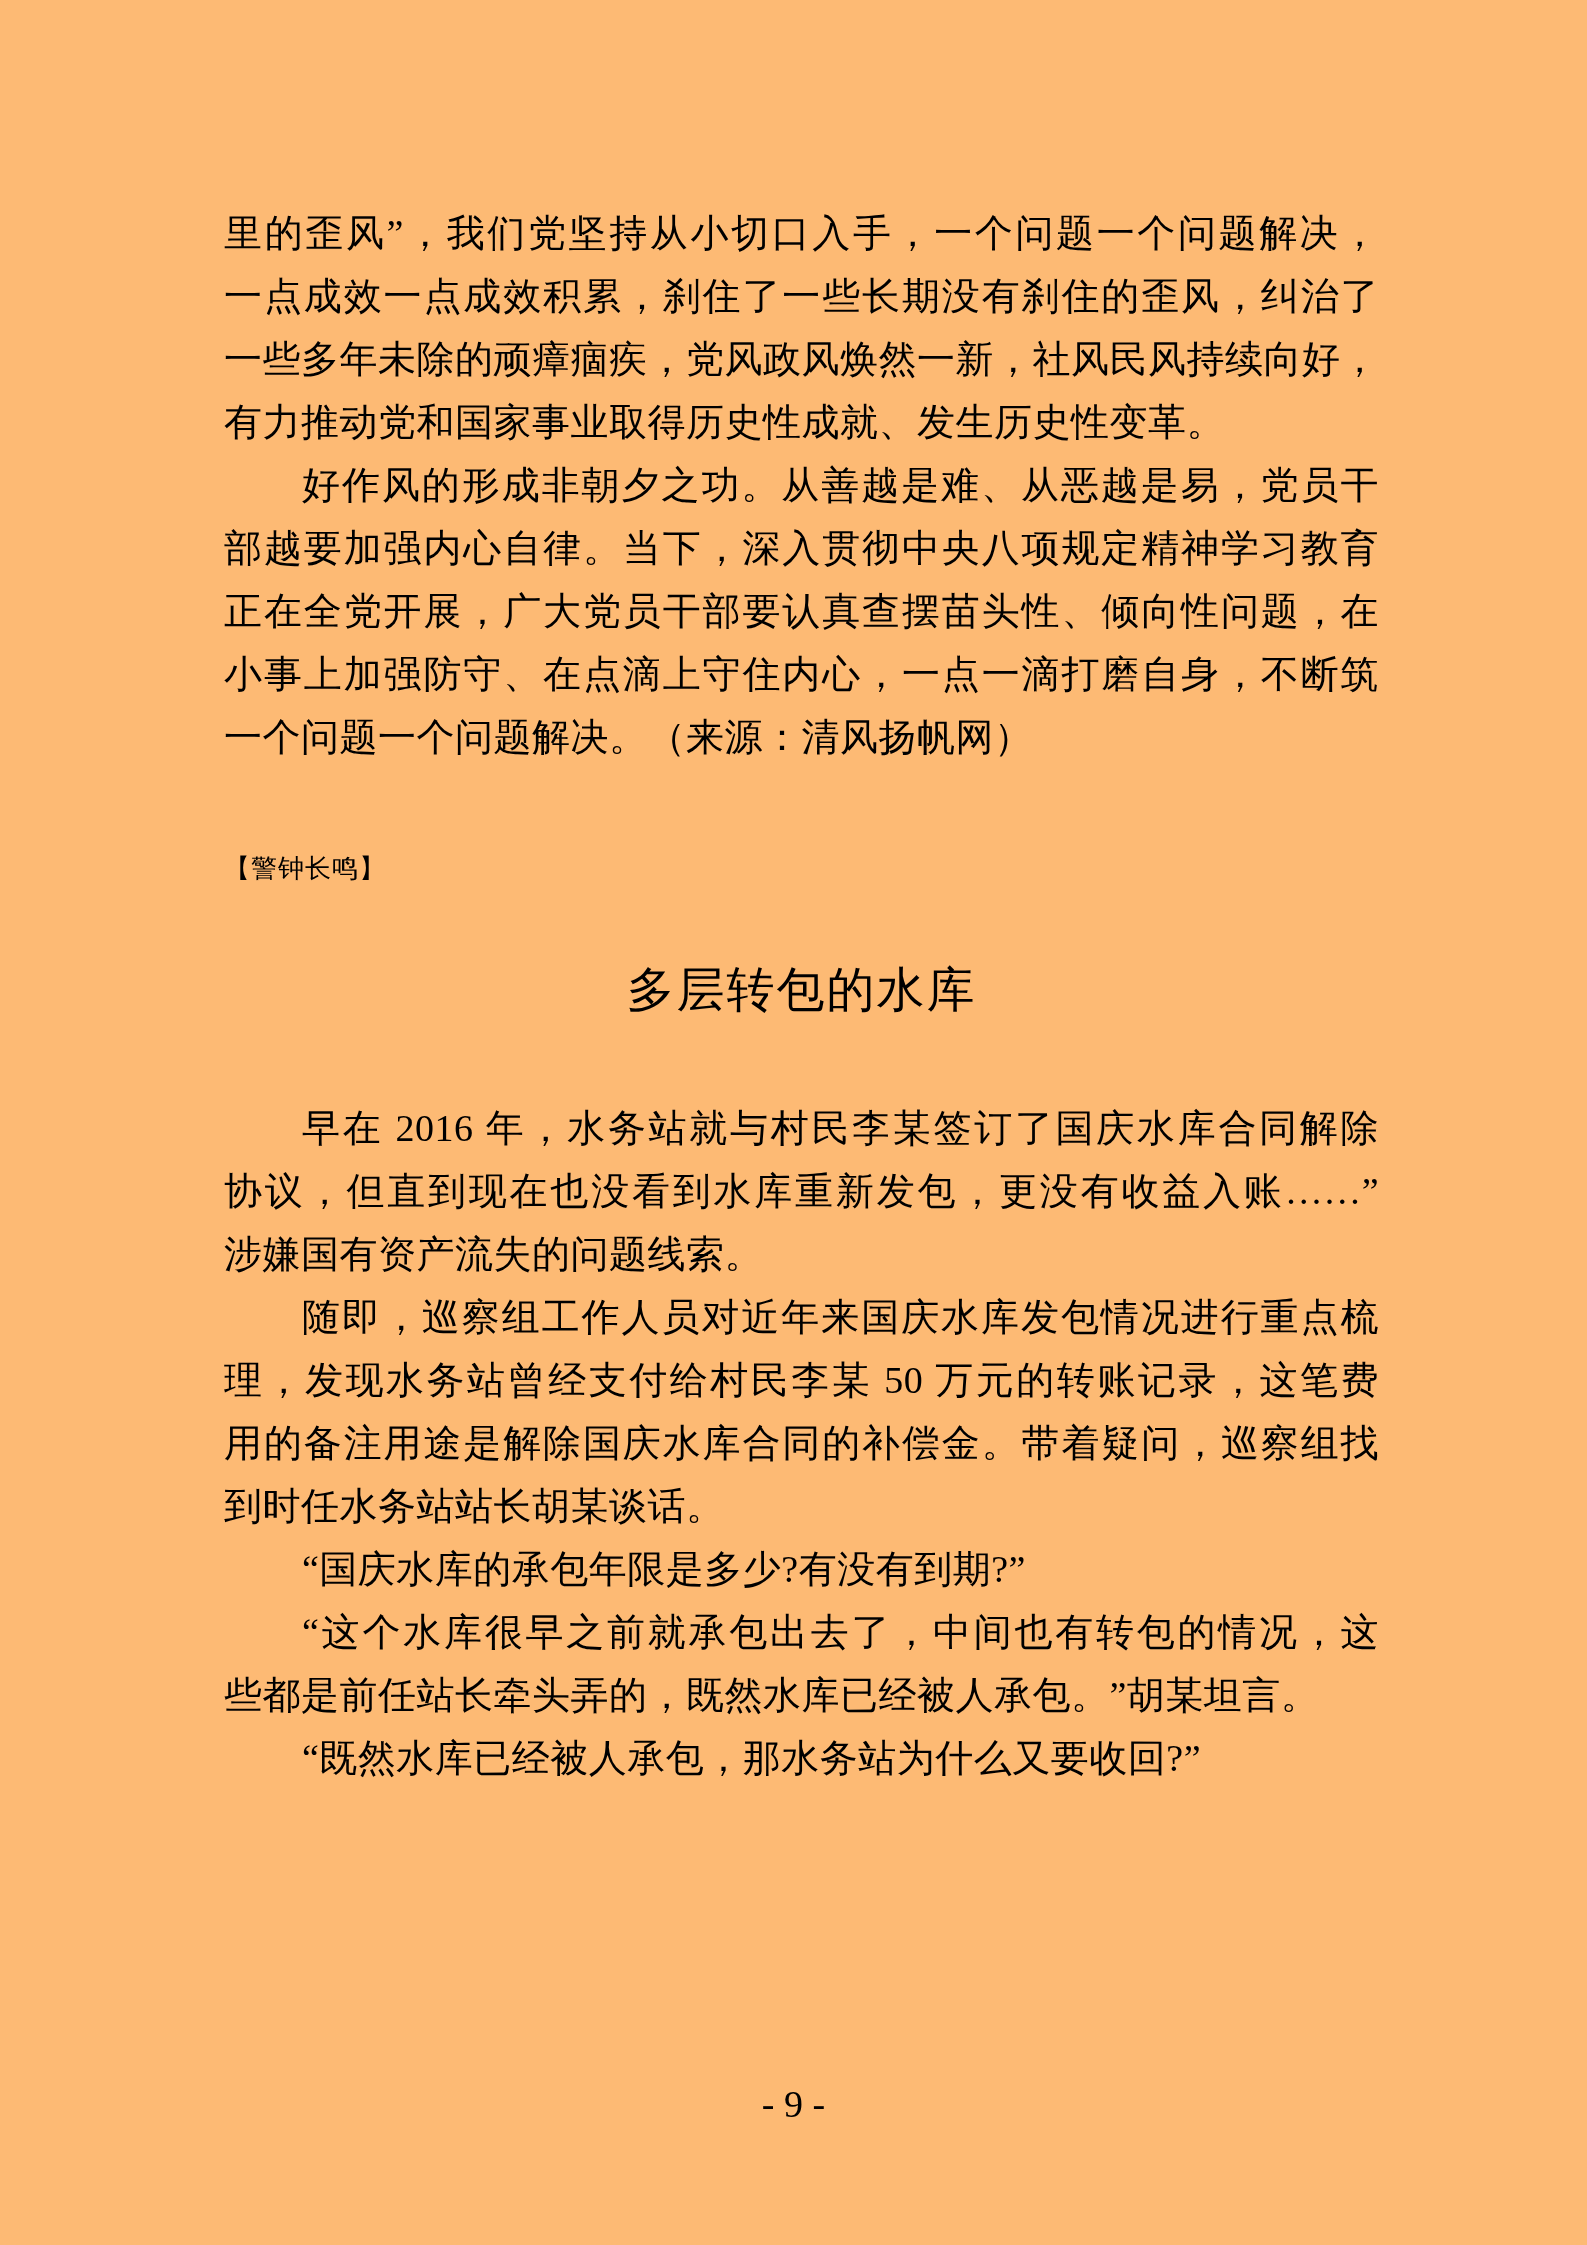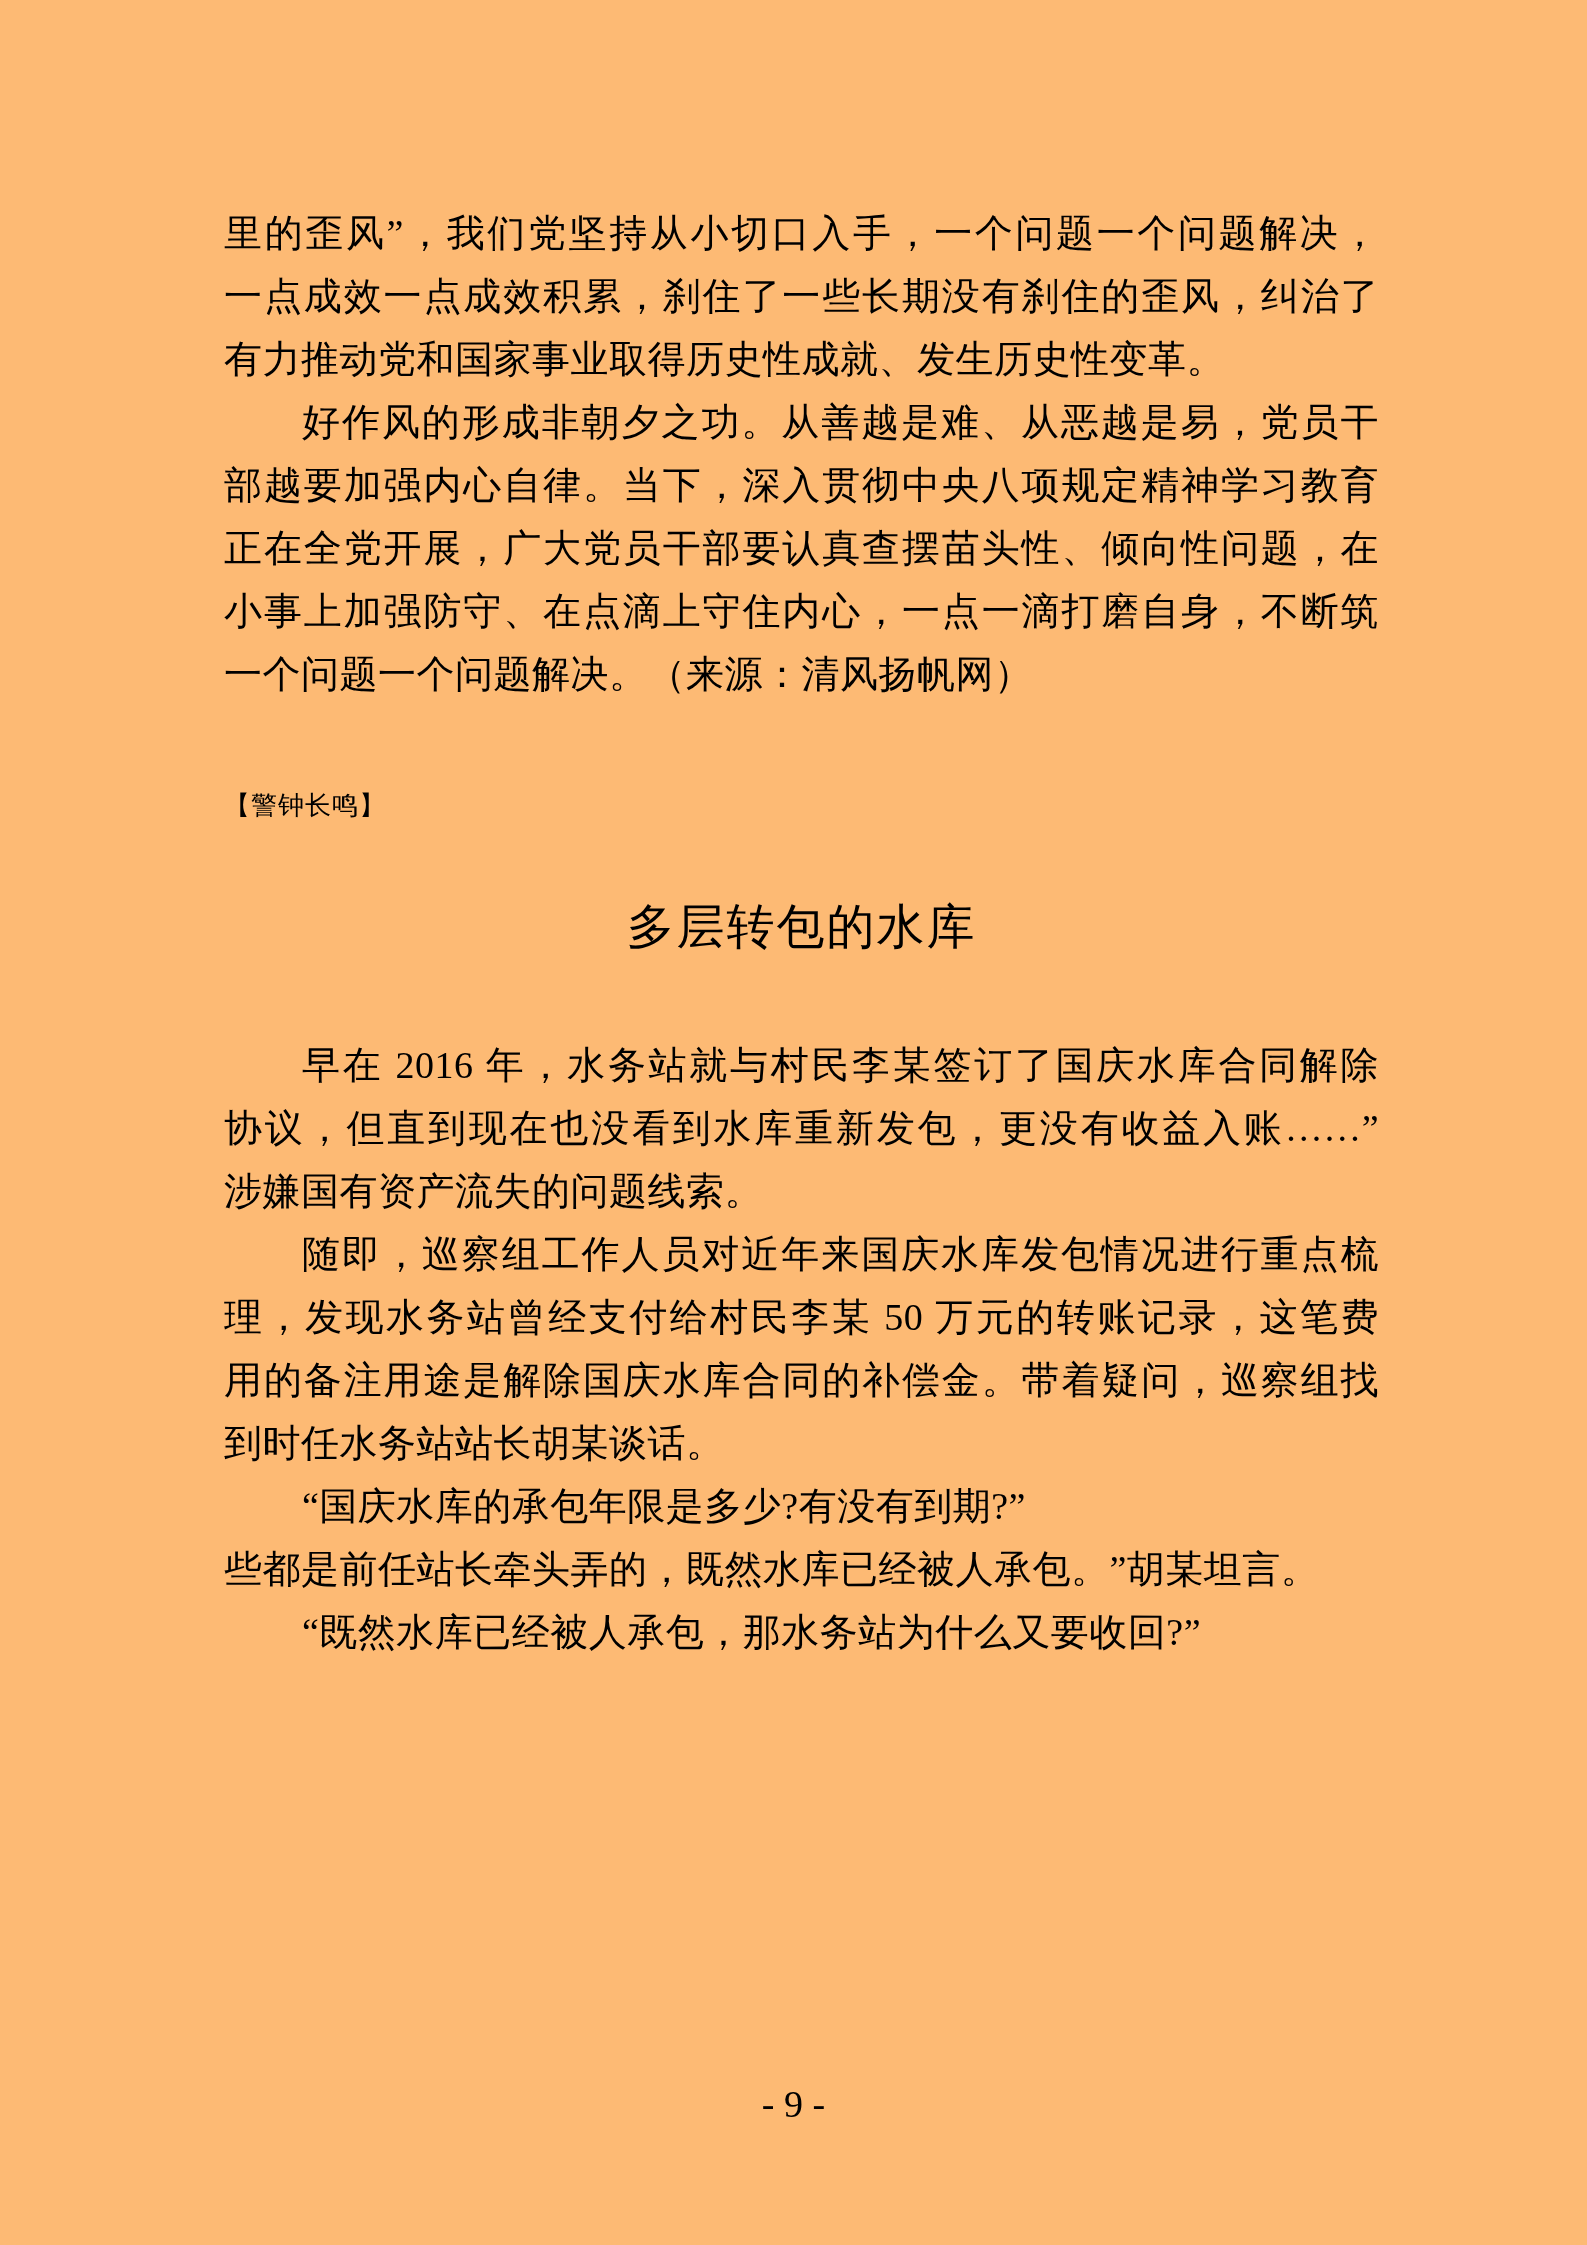--- a/index.html
+++ b/index.html
@@ -67,20 +67,21 @@
 </style>
 </head>
 <body>
 
 <div class="page">
   <div class="content">
 
     <div class="para">
       <div class="line">里的歪风”，我们党坚持从小切口入手，一个问题一个问题解决，</div>
       <div class="line">一点成效一点成效积累，刹住了一些长期没有刹住的歪风，纠治了</div>
+      <div class="line">一些多年未除的顽瘴痼疾，党风政风焕然一新，社风民风持续向好，</div>
       <div class="line last">有力推动党和国家事业取得历史性成就、发生历史性变革。</div>
     </div>
 
     <div class="para">
       <div class="line indent">好作风的形成非朝夕之功。从善越是难、从恶越是易，党员干</div>
       <div class="line">部越要加强内心自律。当下，深入贯彻中央八项规定精神学习教育</div>
       <div class="line">正在全党开展，广大党员干部要认真查摆苗头性、倾向性问题，在</div>
       <div class="line">小事上加强防守、在点滴上守住内心，一点一滴打磨自身，不断筑</div>
       <div class="line last">一个问题一个问题解决。（来源：清风扬帆网）</div>
     </div>
@@ -100,20 +101,21 @@
       <div class="line">理，发现水务站曾经支付给村民李某 50 万元的转账记录，这笔费</div>
       <div class="line">用的备注用途是解除国庆水库合同的补偿金。带着疑问，巡察组找</div>
       <div class="line last">到时任水务站站长胡某谈话。</div>
     </div>
 
     <div class="para">
       <div class="line indent last">“国庆水库的承包年限是多少?有没有到期?”</div>
     </div>
 
     <div class="para">
+      <div class="line indent">“这个水库很早之前就承包出去了，中间也有转包的情况，这</div>
       <div class="line last">些都是前任站长牵头弄的，既然水库已经被人承包。”胡某坦言。</div>
     </div>
 
     <div class="para">
       <div class="line indent last">“既然水库已经被人承包，那水务站为什么又要收回?”</div>
     </div>
 
 
   </div>
 

